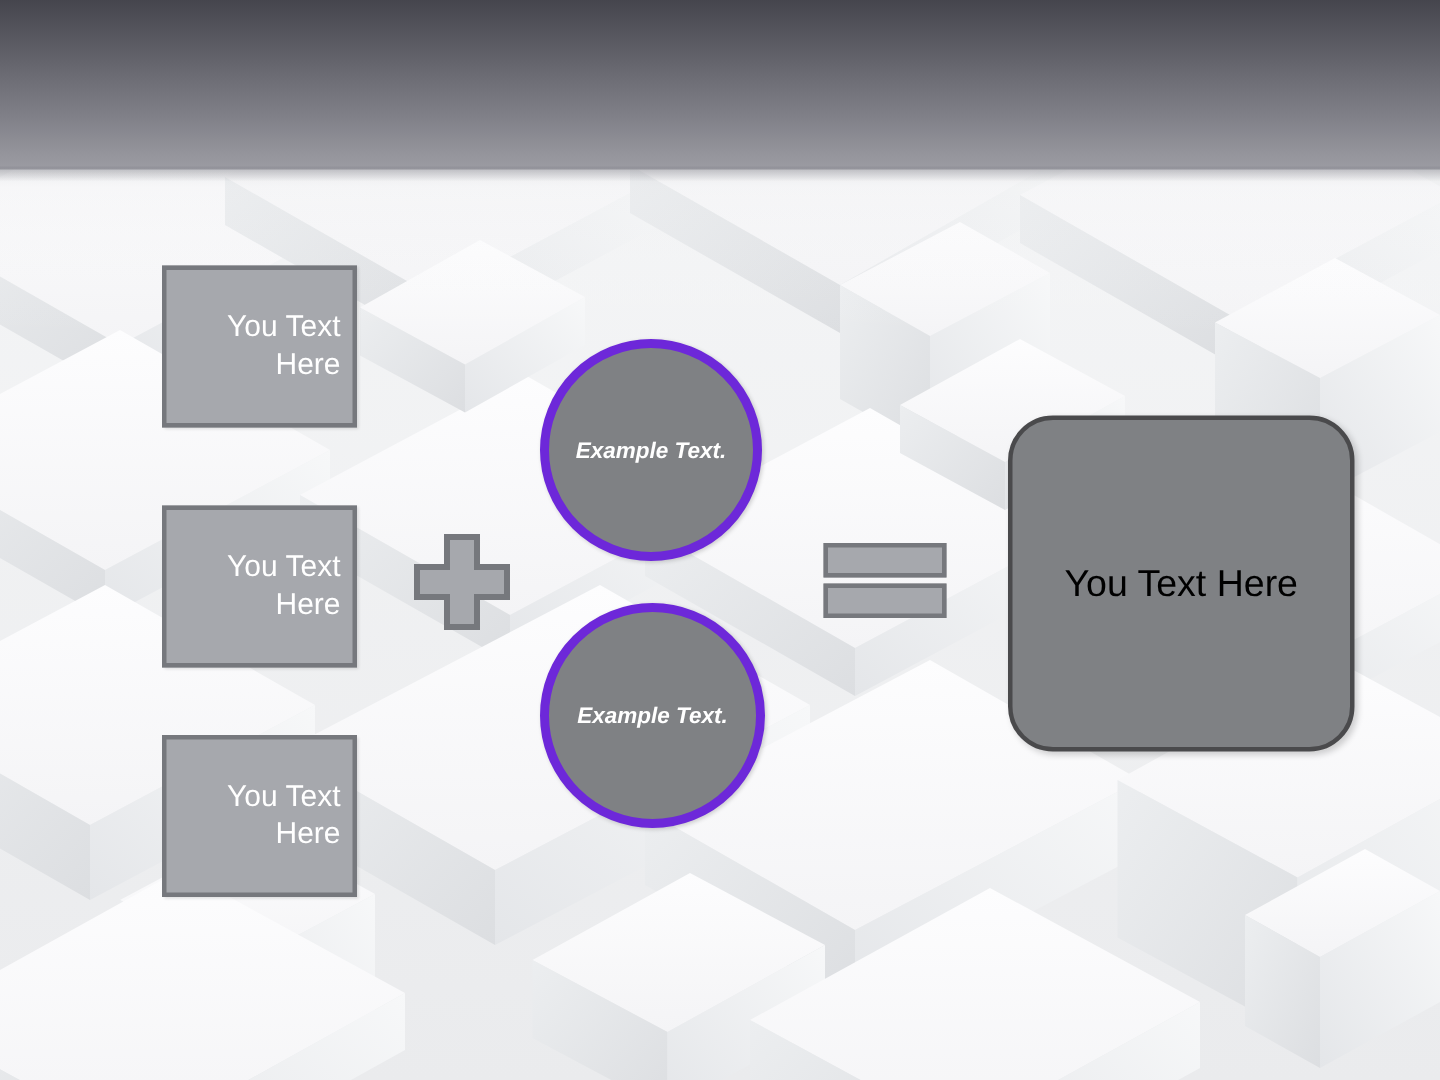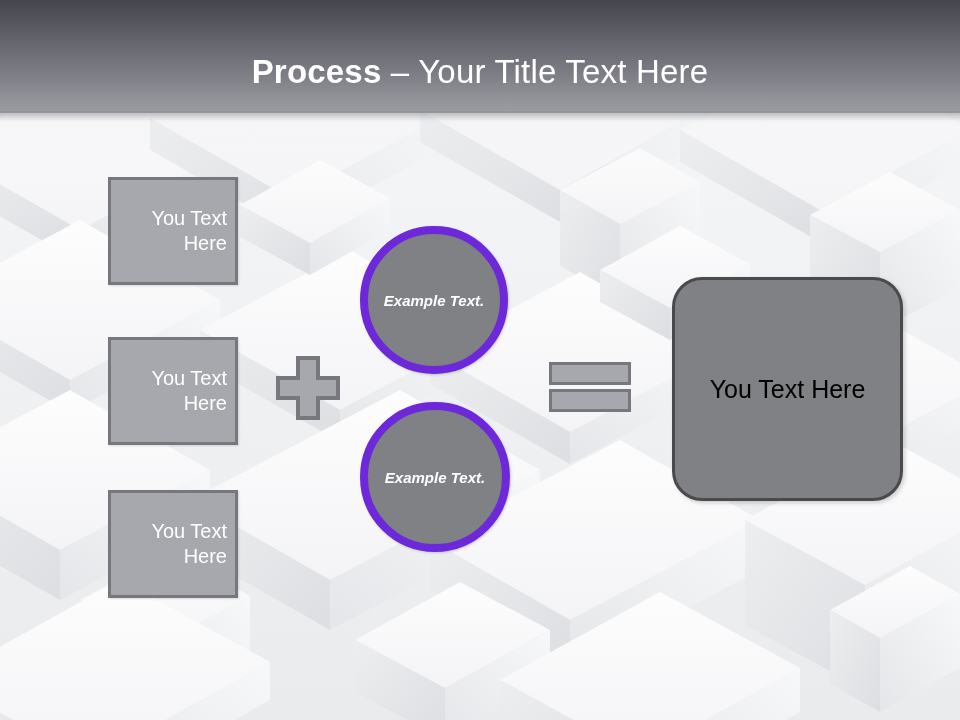--- a/index.html
+++ b/index.html
@@ -106,21 +106,21 @@
     z-index: 3;
   }
 
   
   .circle-shape {
     position: absolute;
     width: 148px;
     height: 148px;
     border-radius: 50%;
     background: #7f8184;
-    border: 8px solid #6d28d9;
+    border: 6px solid #6d28d9;
     box-sizing: border-box;
     z-index: 3;
     box-shadow: 1px 1px 3px rgba(0,0,0,0.18);
   }
   .circle-shape .shape-text {
     color: #ffffff;
     font-size: 15px;
     line-height: 21px;
     font-weight: bold;
     font-style: italic;
@@ -328,23 +328,20 @@
         <polygon points="830,610 910,566 960,594 880,638" fill="url(#gTop)"></polygon>
         <polygon points="830,610 880,638 880,712 830,684" fill="url(#gLeft)"></polygon>
         <polygon points="880,638 960,594 960,668 880,712" fill="url(#gRight)"></polygon>
       </g>
     </g>
 
     <rect x="0" y="108" width="960" height="120" fill="url(#gVignette)"></rect>
   </svg>
 
   <div id="header-bar"></div>
-  <div id="slide-title">
-    <span class="t-bold">Process</span><span class="t-rest"> – Your Title Text Here</span>
-  </div>
 
   <div class="left-box" id="left-box-1">
     <span class="shape-text">You Text Here</span>
   </div>
 
   <div class="left-box" id="left-box-2">
     <span class="shape-text">You Text Here</span>
   </div>
 
   <div class="left-box" id="left-box-3">

